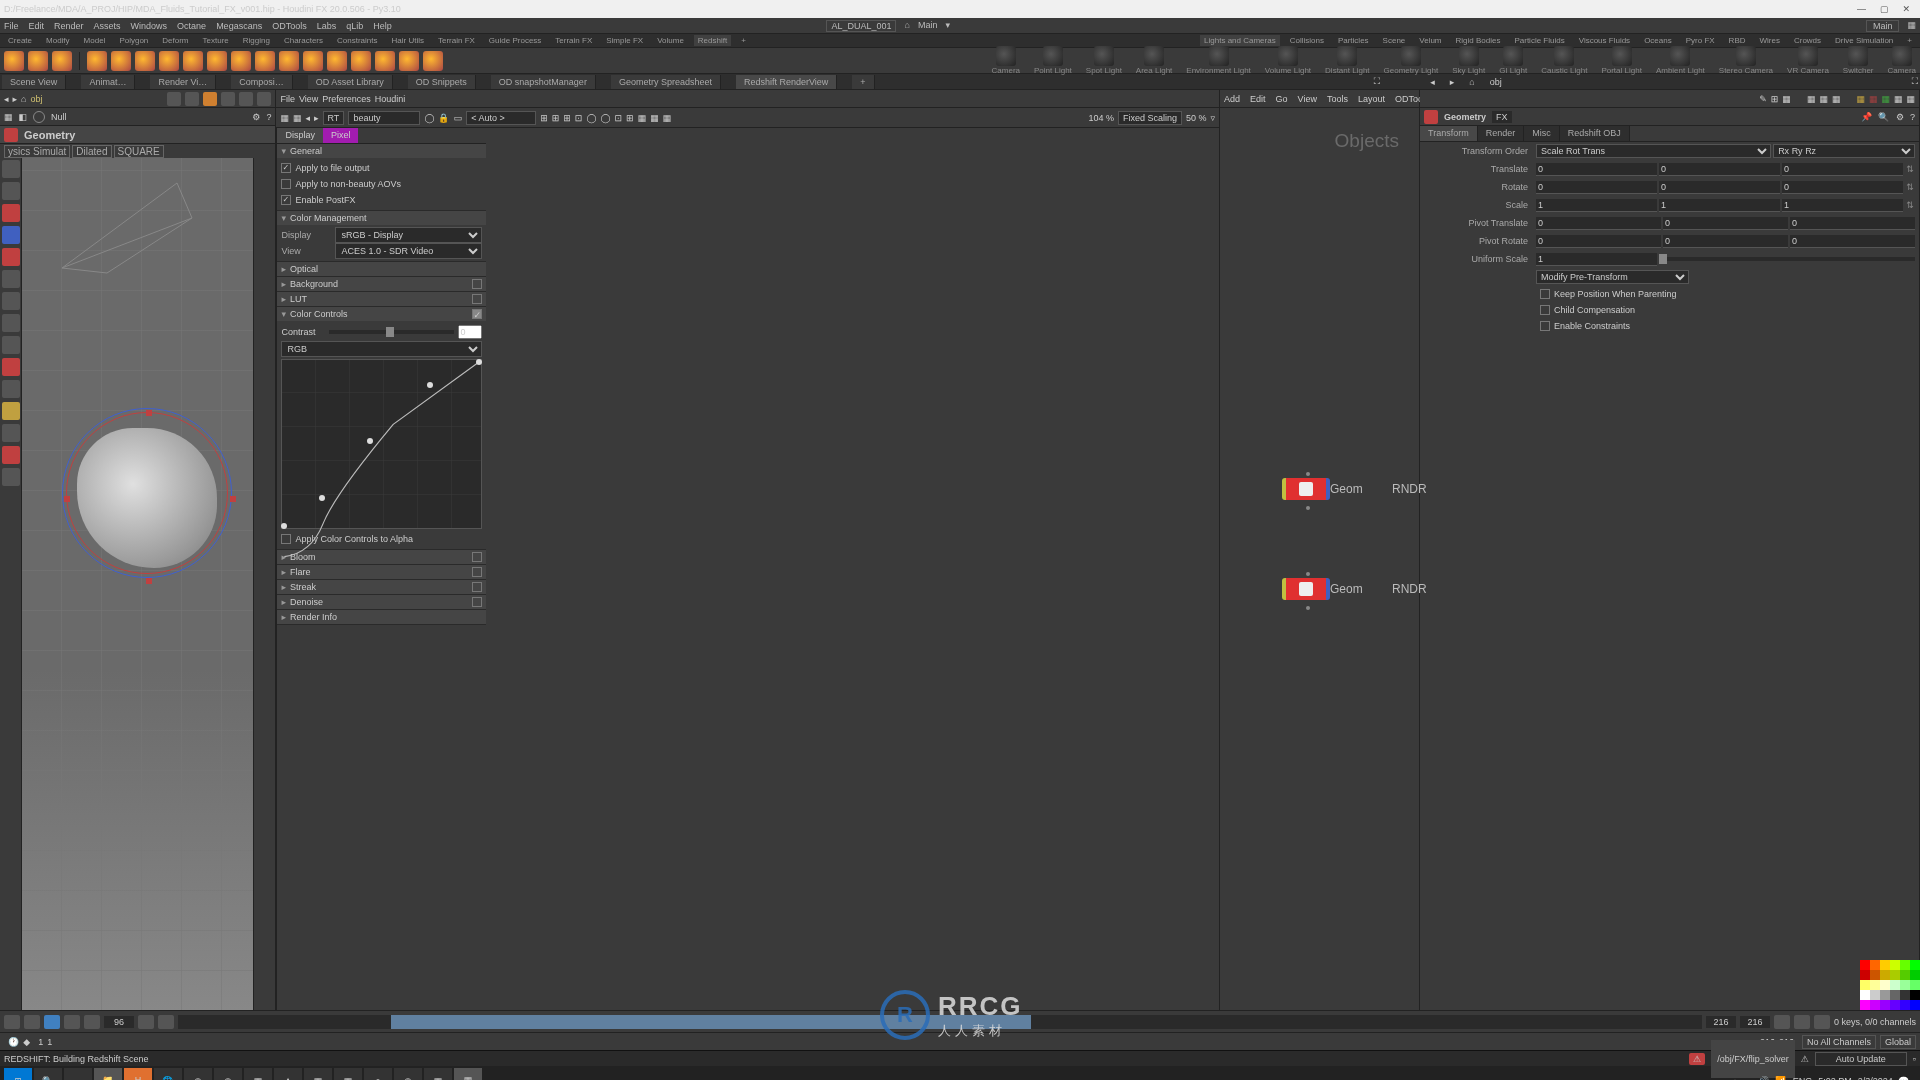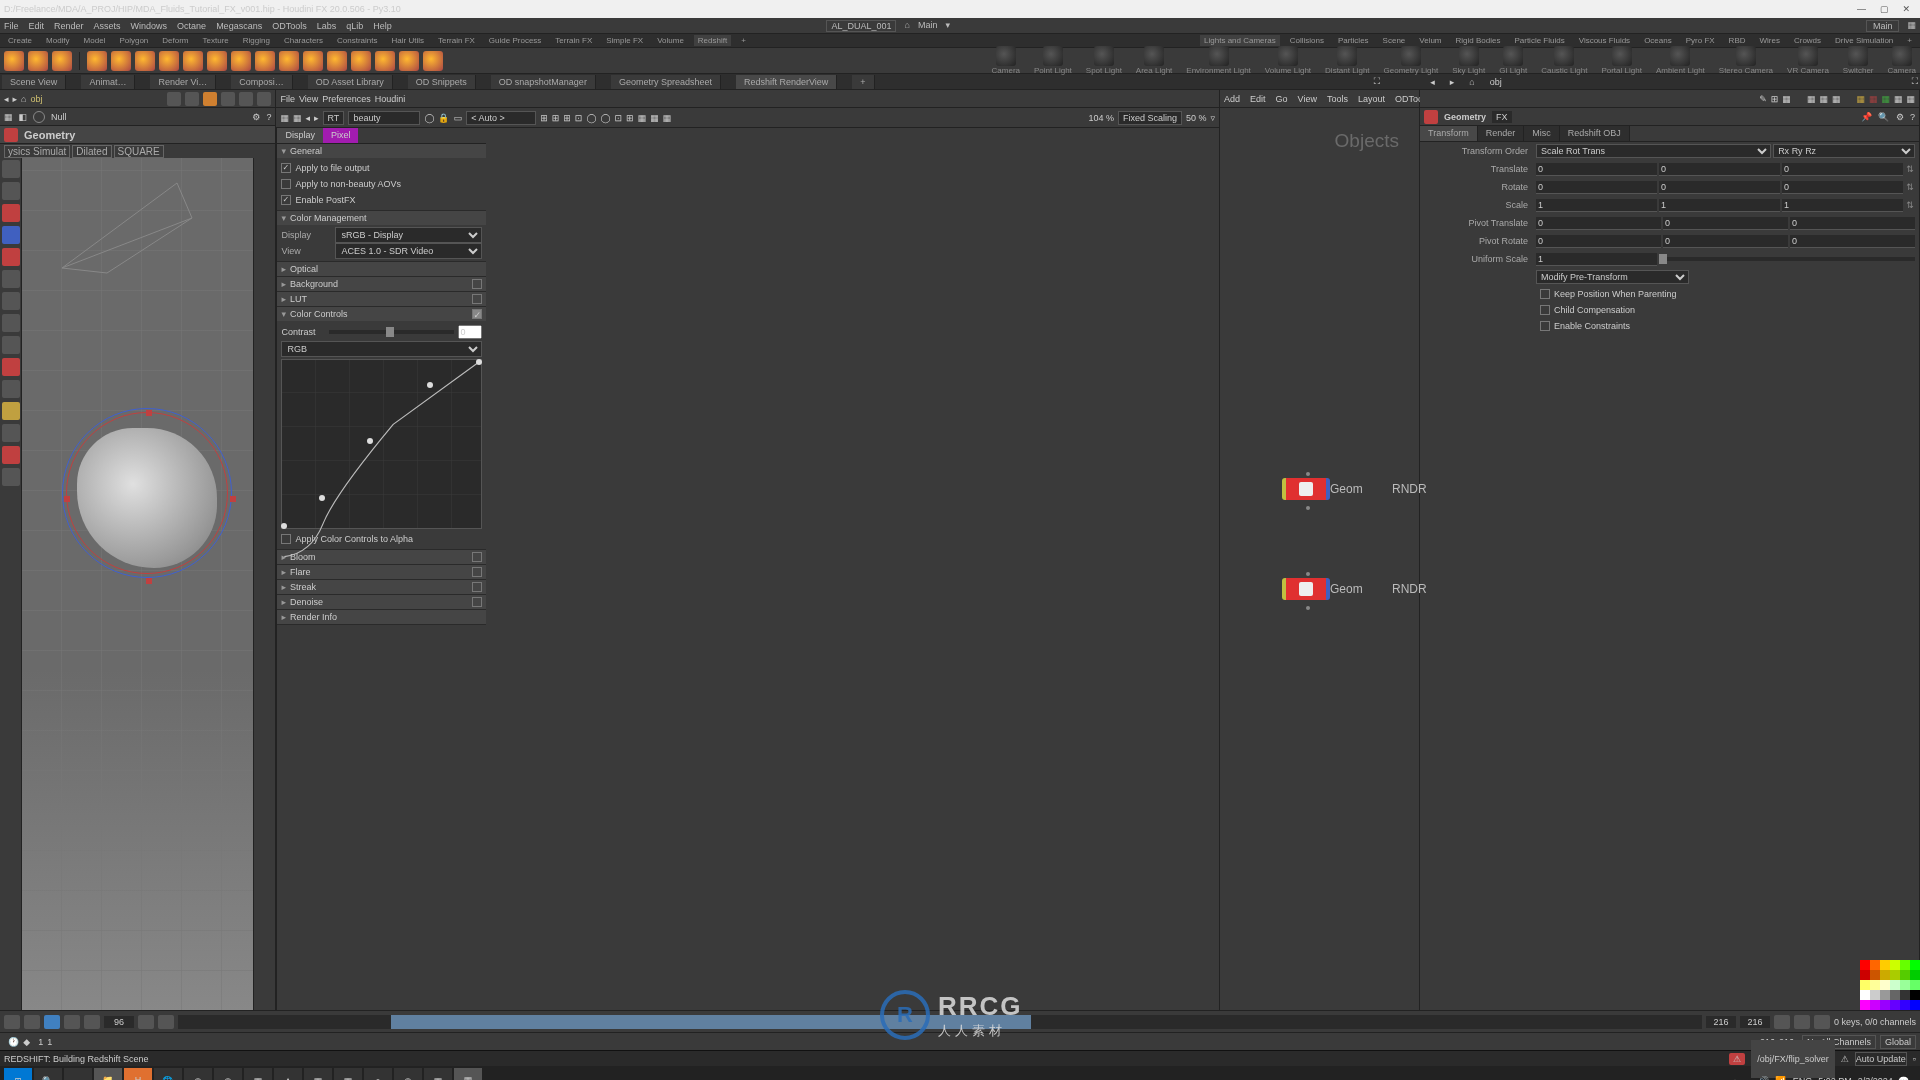--- a/index.html
+++ b/index.html
@@ -791,21 +791,21 @@
   <span style="border:1px solid #555;padding:1px 4px">No All Channels</span>
   <span style="border:1px solid #555;padding:1px 4px">Global</span>
 </div>
 
 <div class="statusbar">
   <span>REDSHIFT: Building Redshift Scene</span>
   <div class="right">
     <span class="badge">⚠</span>
     <span style="background:#444;padding:14px 6px">/obj/FX/flip_solver</span>
     <span>⚠</span>
-    <span style="border:1px solid #555;padding:1px 0">Auto Update</span>
+    <span style="border:1px solid #555;padding:1px 20px">Auto Update</span>
     <span>▫</span>
   </div>
 </div>
 
 <div class="taskbar">
   <div class="tb-btn" style="background:#0078d4">⊞</div>
   <div class="tb-btn">🔍</div>
   <div class="tb-btn">▭</div>
   <div class="tb-btn active">📁</div>
   <div class="tb-btn active" style="background:#e07030">H</div>

